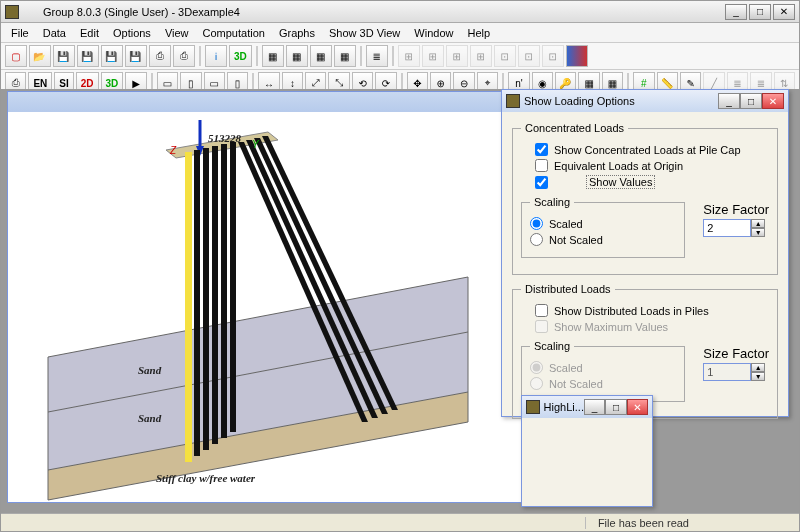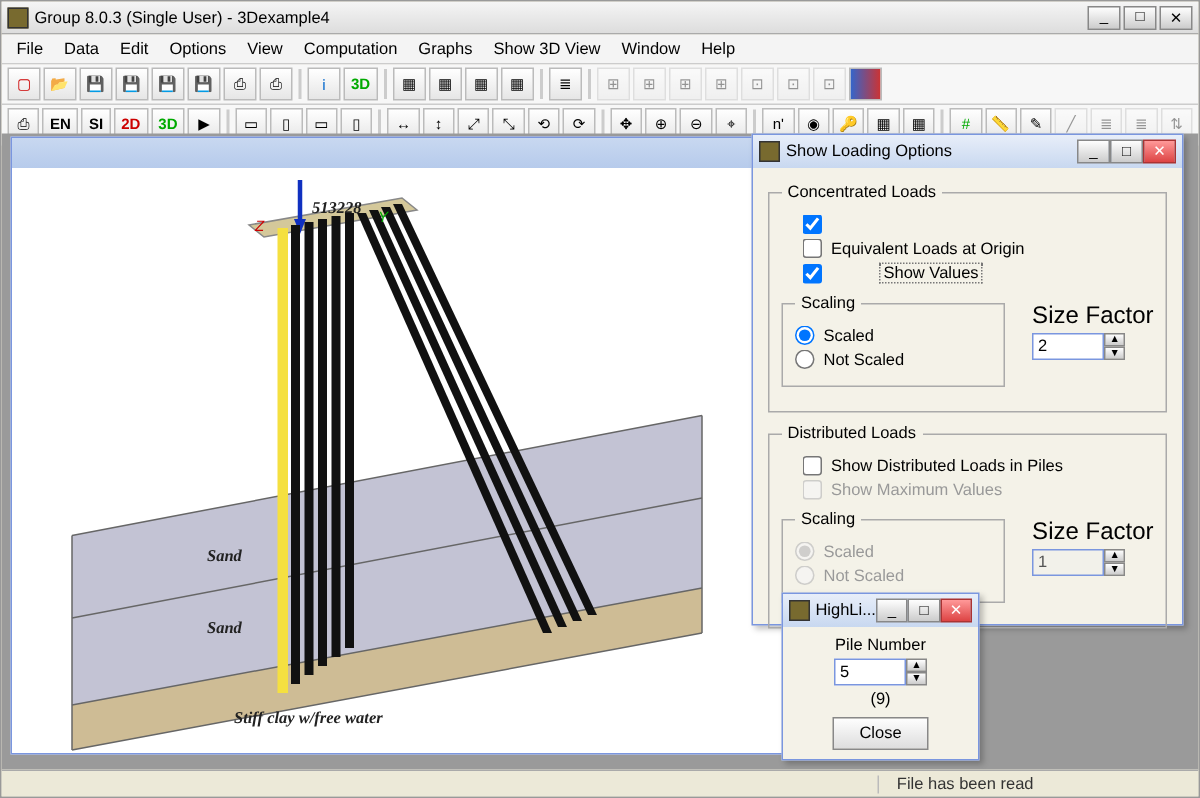--- a/index.html
+++ b/index.html
@@ -15,20 +15,21 @@
     border: 1px solid #999;
   }
   .titlebar {
     height: 22px;
     background: linear-gradient(#f5f5f5,#ddd);
     display: flex;
     align-items: center;
     padding: 0 4px;
     border-bottom: 1px solid #aaa;
     font-size: 11px;
+    gap: 20px;
   }
   .titlebar .appicon {
     width: 14px; height:14px; background:#786a2f; margin-right:4px; border:1px solid #333;
   }
   .titlebar .spacer { flex:1; }
   .win-btns { display:flex; gap:2px; }
   .win-btn { width:22px; height:16px; border:1px solid #888; background:linear-gradient(#fefefe,#ccc); font-size:10px; display:flex;align-items:center;justify-content:center;cursor:pointer;}
   .menubar {
     height: 20px;
     background:#f4f4f4;
@@ -111,21 +112,21 @@
   .num-input{
     display:flex;align-items:center;
   }
   .num-input input{
     width:48px;height:18px;border:1px solid #7a96df;font-size:11px;padding:1px 3px;
   }
   .spinbtns{display:flex;flex-direction:column;}
   .spinbtns div{width:14px;height:9px;border:1px solid #888;background:linear-gradient(#fefefe,#ccc);font-size:7px;line-height:7px;text-align:center;cursor:pointer;}
   .panel-right{display:flex;justify-content:space-between;gap:18px;}
   .panel-right .left{flex:1;}
-  .sf-label{font-size:16px;margin-bottom:2px;}
+  .sf-label{font-size:13px;margin-bottom:2px;}
   .btn{
     min-width:64px;height:22px;border:1px solid #888;background:linear-gradient(#fefefe,#ddd);
     cursor:pointer;font-size:11px;
   }
   .center{display:flex;justify-content:center;margin-top:6px;}
   .dotted{border:1px dotted #777;padding:0 2px;margin-left:32px;}
 </style>
 </head>
 <body>
 
@@ -283,20 +284,21 @@
       <div class="spacer"></div>
       <div class="dlg-min">_</div>
       <div class="dlg-min">□</div>
       <div class="dlg-close">✕</div>
     </div>
     <div class="dlg-body">
       <fieldset>
         <legend>Concentrated Loads</legend>
         <div class="row indent">
           <input type="checkbox" checked="" style="">
+          <span>Show Concentrated Loads at Pile Cap</span>
         </div>
         <div class="row indent">
           <input type="checkbox" style="">
           <span>Equivalent Loads at Origin</span>
         </div>
         <div class="row indent">
           <input type="checkbox" checked="" style="">
           <span class="dotted">Show Values</span>
         </div>
         <div class="panel-right">
@@ -363,36 +365,20 @@
 
   <div class="dlg" style="left:520px;top:306px;width:132px;height:112px;">
     <div class="dlg-title">
       <div class="appicon"></div>
       <span>HighLi...</span>
       <div class="spacer"></div>
       <div class="dlg-min">_</div>
       <div class="dlg-min">□</div>
       <div class="dlg-close">✕</div>
     </div>
-    <div class="dlg-body">
-      <div style="text-align:center;">Pile Number</div>
-      <div class="row" style="justify-content:center;">
-        <div class="num-input">
-          <input type="text" value="5" style="">
-          <div class="spinbtns">
-              <div>▲</div>
-              <div>▼</div>
-            </div>
-        </div>
-      </div>
-      <div style="text-align:center;">(9)</div>
-      <div class="center">
-        <button class="btn">Close</button>
-      </div>
-    </div>
   </div>
 
 </div>
 
 <div class="statusbar">
   <div class="cell">File has been read</div>
   <div class="cell" style="width:90px;"></div>
 </div>
 
 </body></html>

